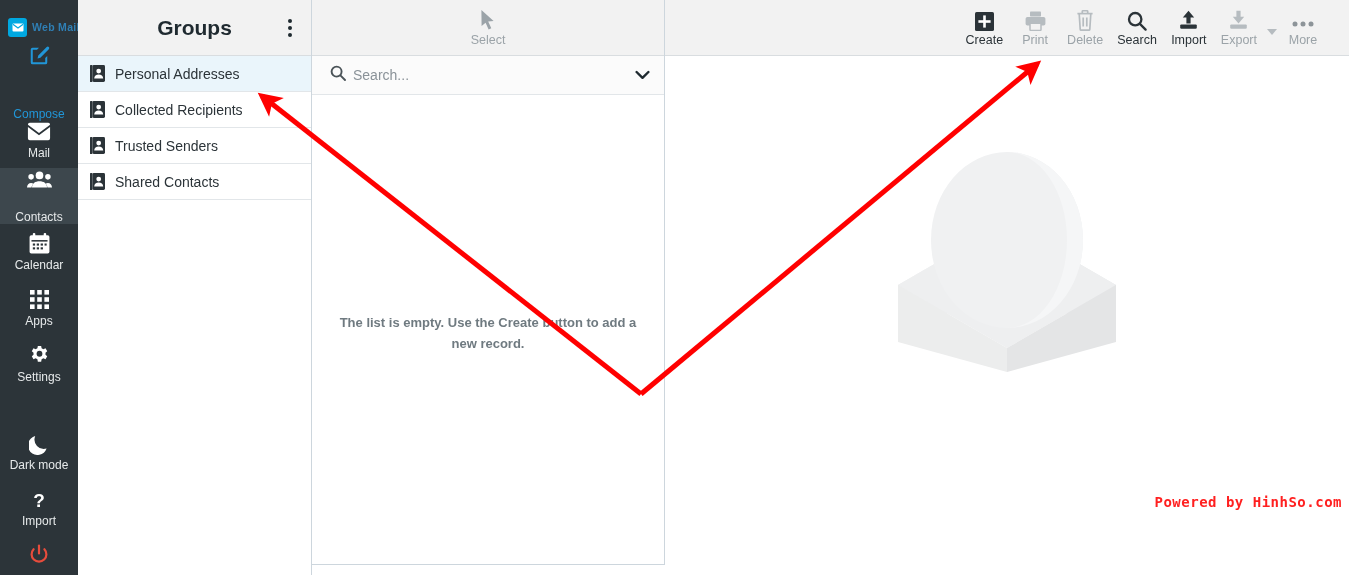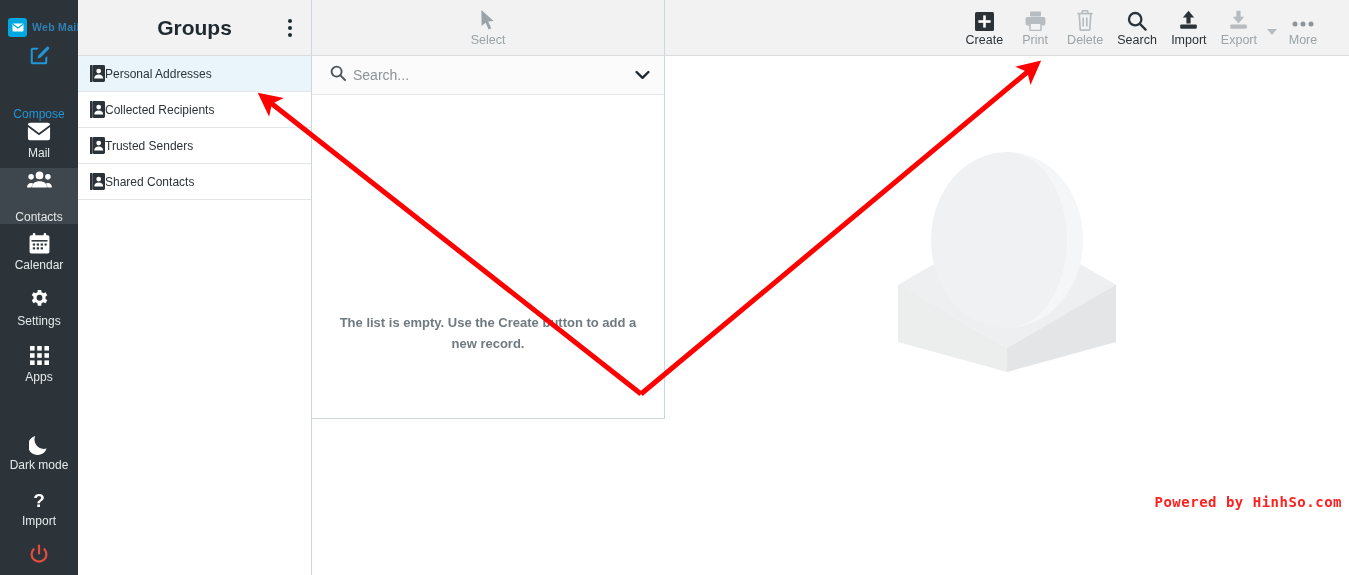--- a/index.html
+++ b/index.html
@@ -66,31 +66,31 @@
   .kebab {
     position: absolute; right: 12px; top: 50%;
     transform: translateY(-50%);
     width: 18px; height: 22px;
     display: flex; flex-direction: column;
     align-items: center; justify-content: center; gap: 3px;
     cursor: pointer;
   }
   .kebab i { width: 4px; height: 4px; border-radius: 50%; background: #1f2a30; display: block; }
   .group-item {
-    height: 36px; display: flex; align-items: center; 
+    height: 36px; display: flex; align-items: center; gap: 10px;
     padding-left: 12px;
     border-bottom: 1px solid #e2e6e9;
-    font-size: 12px; color: #2b3338; cursor: pointer;
+    font-size: 14px; color: #2b3338; cursor: pointer;
   }
   .group-item.selected { background: #eaf5fb; }
   .ab-icon { width: 15px; height: 17px; flex: 0 0 15px; }
 
   
   .listpanel {
-    width: 353px; flex: 0 0 353px; height: 419px;
+    width: 353px; flex: 0 0 353px; height: 565px;
     border-right: 1px solid #cdd6dd;
     background: #ffffff; position: relative;
   }
   .select-bar {
     height: 56px; background: #f2f2f2;
     border-bottom: 1px solid #d9dde0;
     display: flex; align-items: center; justify-content: center;
   }
   .tool-btn {
     display: flex; flex-direction: column; align-items: center;
@@ -222,43 +222,43 @@
             <rect x="8.1" y="15" width="2.4" height="2.2"></rect>
             <rect x="12.2" y="15" width="2.4" height="2.2"></rect>
           </g>
         </svg>
       </span>
       <span class="nav-label">Calendar</span>
     </div>
 
     <div class="nav-item">
       <span class="nav-icon">
-        <svg width="21" height="21" viewBox="0 0 24 24" fill="#ffffff">
-          <path d="M13.9 1 h-3.8 l-.5 2.6 a8.7 8.7 0 0 0-2 1.2 L5.1 3.8 L3.2 7.1 l2 1.7 a8.7 8.7 0 0 0 0 2.4 l-2 1.7 l1.9 3.3 l2.5-1 a8.7 8.7 0 0 0 2 1.2 l.5 2.6 h3.8 l.5-2.6 a8.7 8.7 0 0 0 2-1.2 l2.5 1 l1.9-3.3 l-2-1.7 a8.7 8.7 0 0 0 0-2.4 l2-1.7 l-1.9-3.3 l-2.5 1 a8.7 8.7 0 0 0-2-1.2 Z"></path>
-          <circle cx="12" cy="10" r="3.3" fill="#2c3439"></circle>
-        </svg>
-      </span>
-      <span class="nav-label">Settings</span>
-    </div>
-
-    <div class="nav-item">
-      <span class="nav-icon">
         <svg width="19" height="19" viewBox="0 0 19 19" fill="#ffffff">
           <rect x="0" y="0" width="4.6" height="4.6"></rect>
             <rect x="7.2" y="0" width="4.6" height="4.6"></rect>
             <rect x="14.4" y="0" width="4.6" height="4.6"></rect>
           <rect x="0" y="7.2" width="4.6" height="4.6"></rect>
             <rect x="7.2" y="7.2" width="4.6" height="4.6"></rect>
             <rect x="14.4" y="7.2" width="4.6" height="4.6"></rect>
           <rect x="0" y="14.4" width="4.6" height="4.6"></rect>
             <rect x="7.2" y="14.4" width="4.6" height="4.6"></rect>
             <rect x="14.4" y="14.4" width="4.6" height="4.6"></rect>
         </svg>
       </span>
       <span class="nav-label">Apps</span>
+    </div>
+
+    <div class="nav-item">
+      <span class="nav-icon">
+        <svg width="21" height="21" viewBox="0 0 24 24" fill="#ffffff">
+          <path d="M13.9 1 h-3.8 l-.5 2.6 a8.7 8.7 0 0 0-2 1.2 L5.1 3.8 L3.2 7.1 l2 1.7 a8.7 8.7 0 0 0 0 2.4 l-2 1.7 l1.9 3.3 l2.5-1 a8.7 8.7 0 0 0 2 1.2 l.5 2.6 h3.8 l.5-2.6 a8.7 8.7 0 0 0 2-1.2 l2.5 1 l1.9-3.3 l-2-1.7 a8.7 8.7 0 0 0 0-2.4 l2-1.7 l-1.9-3.3 l-2.5 1 a8.7 8.7 0 0 0-2-1.2 Z"></path>
+          <circle cx="12" cy="10" r="3.3" fill="#2c3439"></circle>
+        </svg>
+      </span>
+      <span class="nav-label">Settings</span>
     </div>
 
     <div class="nav-gap"></div>
 
     <div class="nav-item">
       <span class="nav-icon">
         <svg width="20" height="21" viewBox="0 0 20 21" fill="#ffffff">
           <path d="M17.6 14.6 A9.4 9.4 0 0 1 6.2 2.1 A9.6 9.6 0 1 0 17.6 14.6 Z"></path>
         </svg>
       </span>

